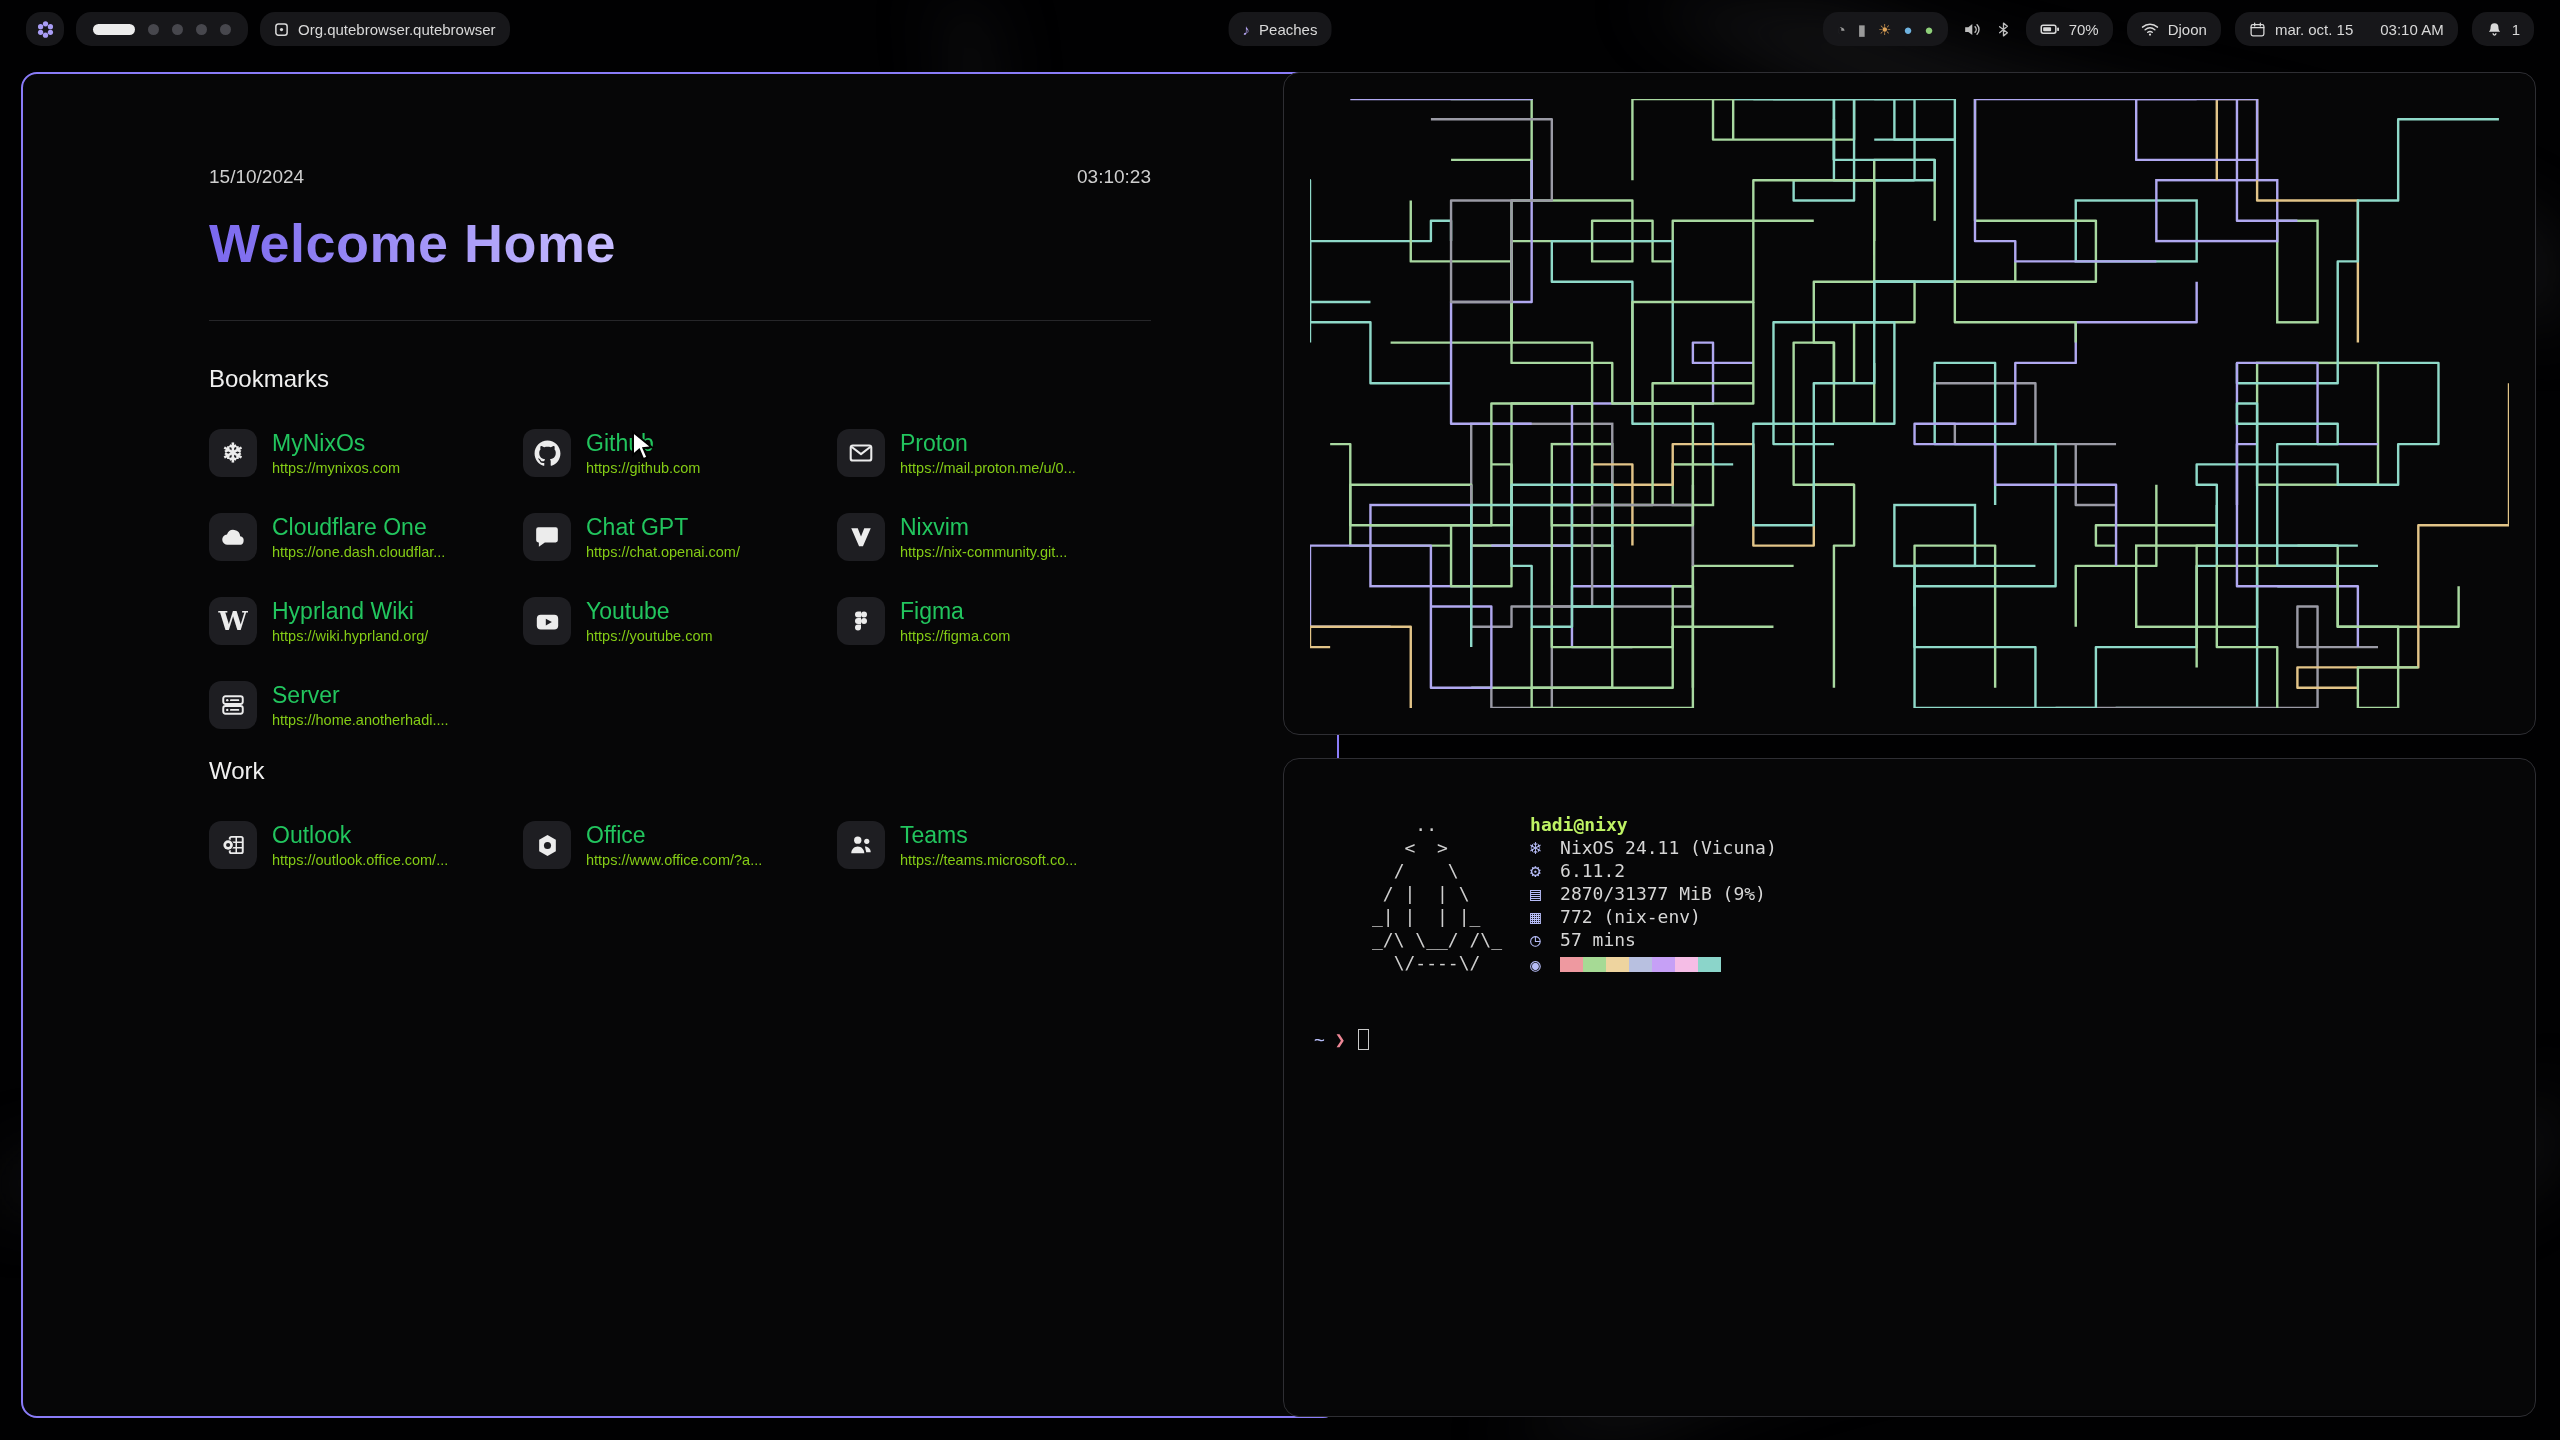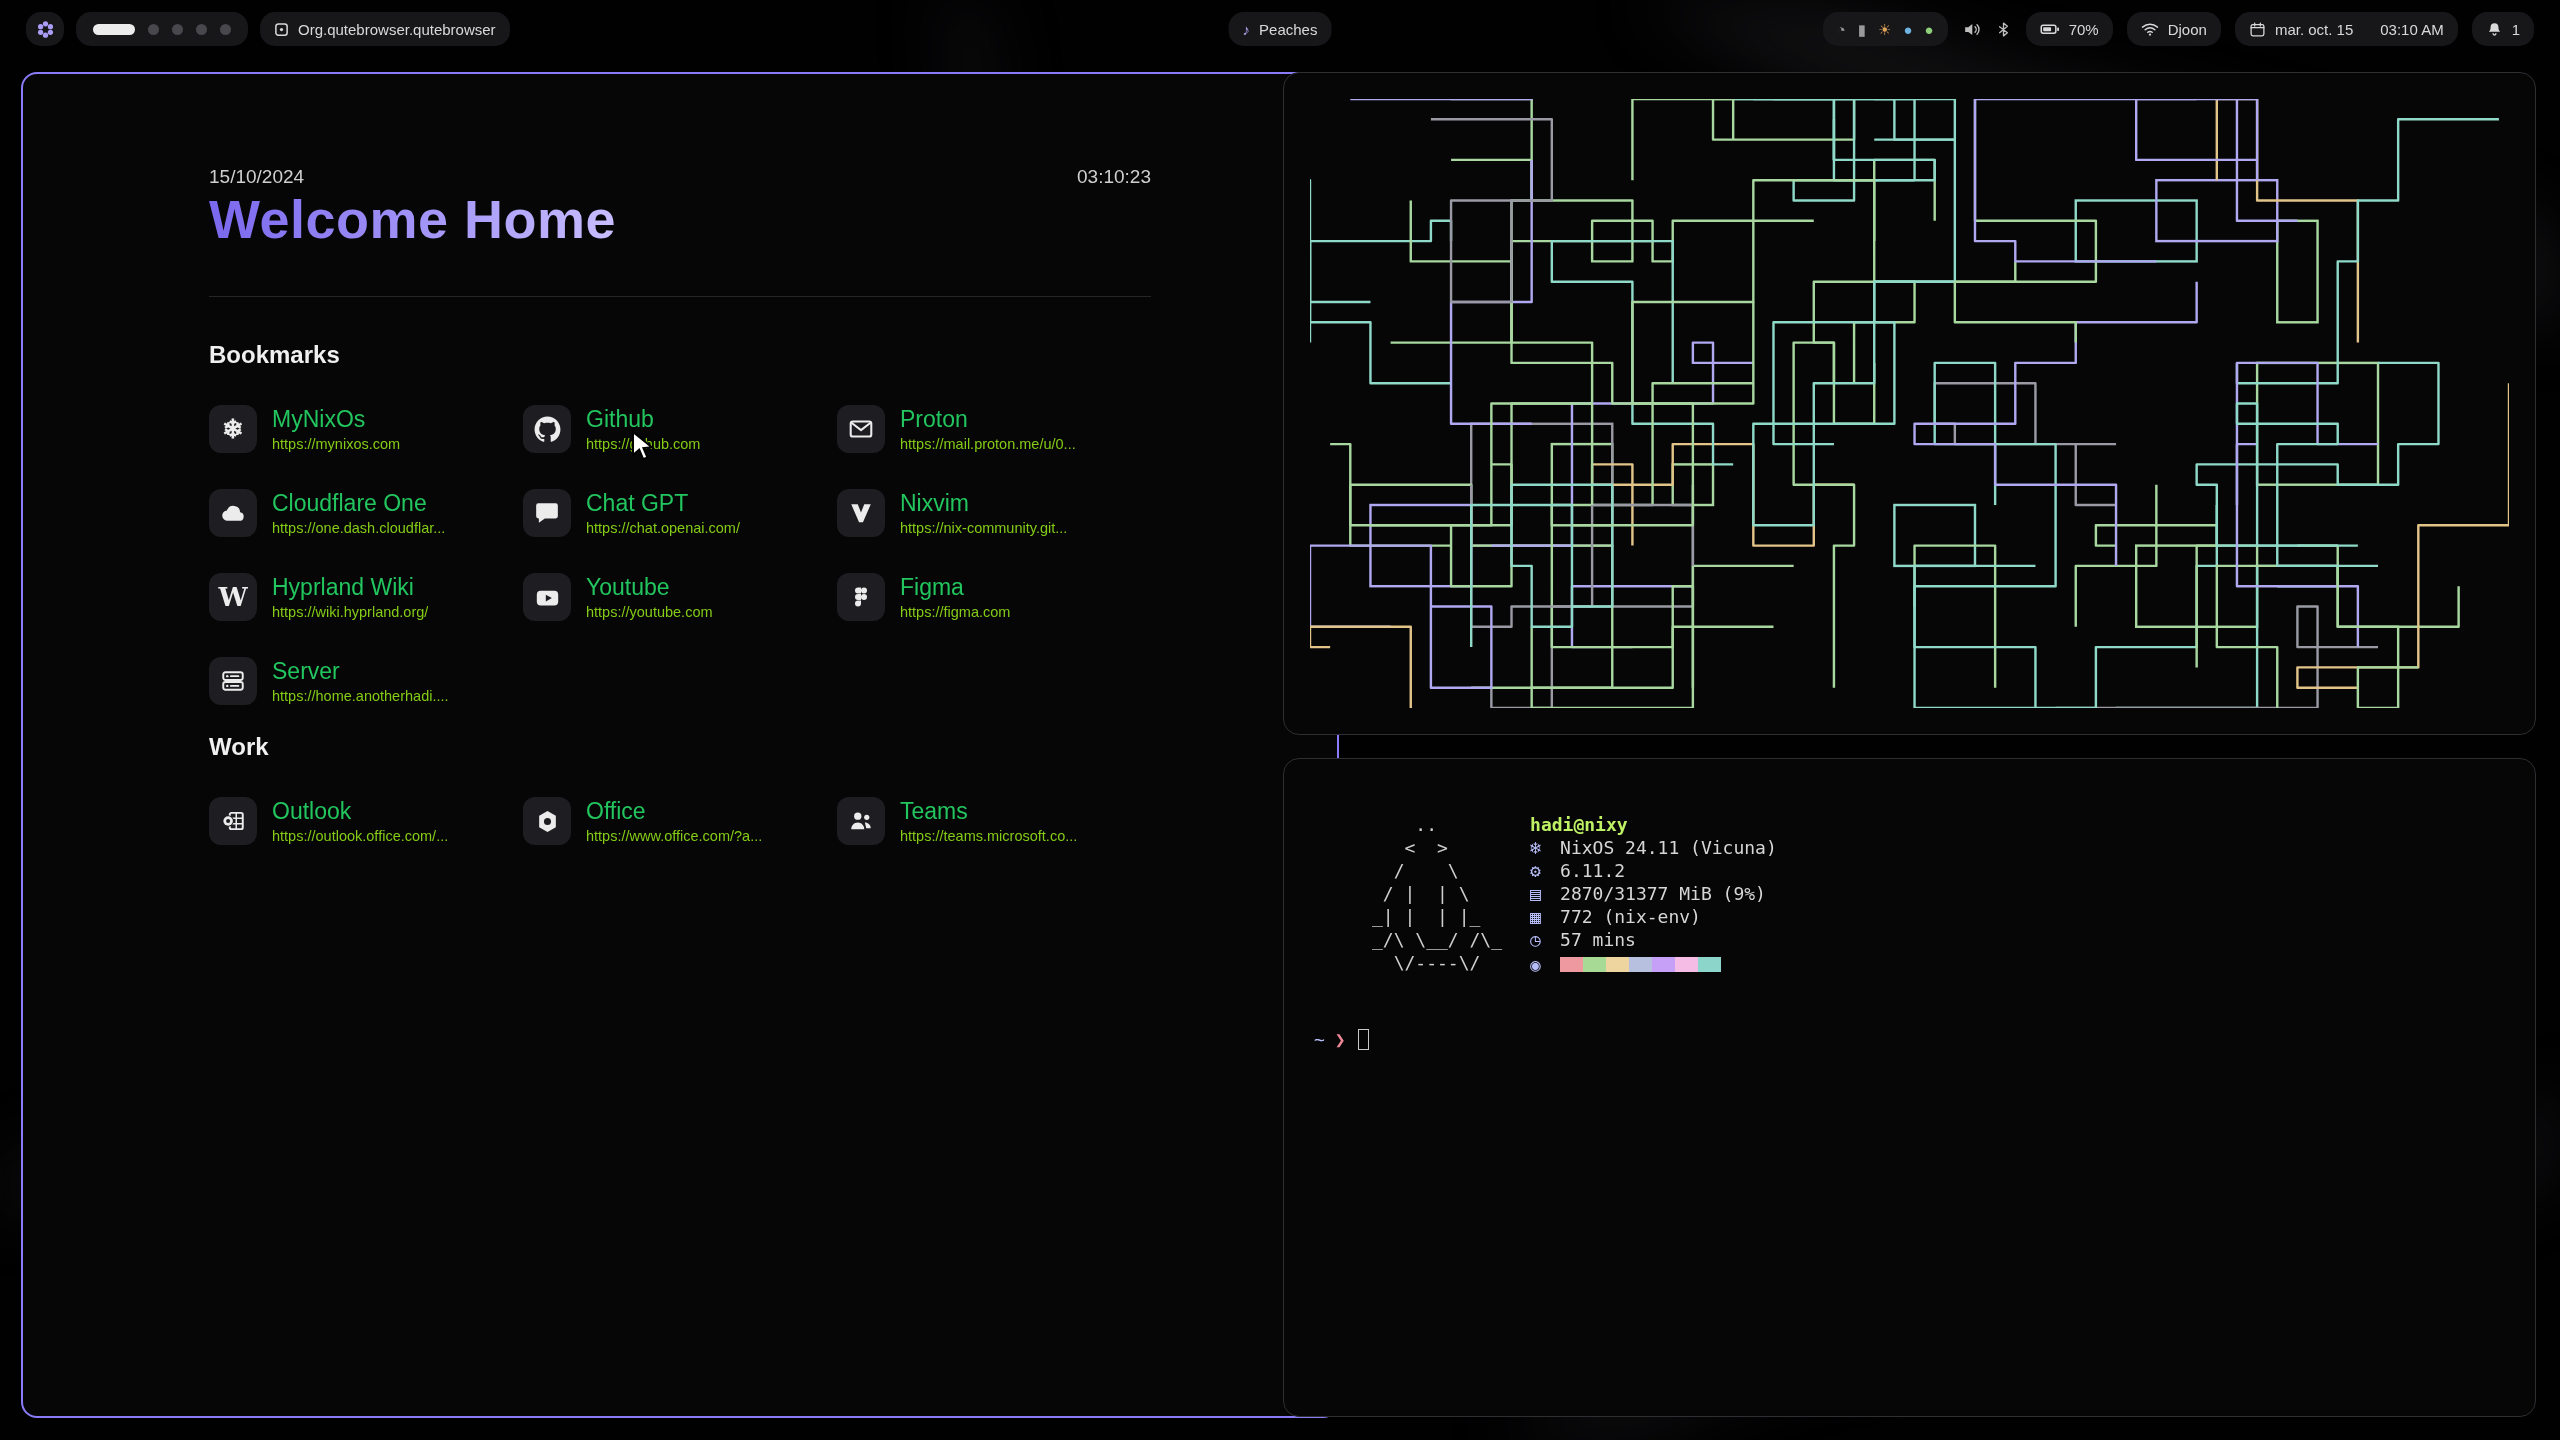--- a/index.html
+++ b/index.html
@@ -28,25 +28,25 @@
   .win-browser { left:21px; top:72px; width:1318px; height:1346px;
                  border:2.5px solid #8a7cf8; padding:92px 186px 0 186px; }
   .win-pipes { left:1283px; top:72px; width:1253px; height:663px;
                border:1.5px solid #2e2e33; padding:26px; overflow:hidden; }
   .win-term { left:1283px; top:758px; width:1253px; height:659px;
               border:1.5px solid #2e2e33; padding:54px 30px 0 30px;
               font-family:"DejaVu Sans Mono", monospace; font-size:18px; line-height:23px; color:#d6d6d6; }
 
   
   .bp-header { display:flex; justify-content:space-between; font-size:19px; color:#cfcfcf; }
-  .bp-title { font-size:54px; font-weight:700; letter-spacing:.5px;
+  .bp-title { margin-top:24px; font-size:54px; font-weight:700; letter-spacing:.5px;
               background:linear-gradient(90deg,#7a68ee,#c7bdff);
               -webkit-background-clip:text; background-clip:text; color:transparent; width:max-content; }
   .bp-divider { border:none; border-top:1px solid #262629; margin-top:46px; }
-  .bp-section { margin-top:44px; font-size:24px; font-weight:700; color:#f0f0f0; }
+  .bp-section { margin-top:44px; font-size:24px; font-weight:400; color:#f0f0f0; }
   .bm-grid { margin-top:36px; display:grid; grid-template-columns:repeat(3,1fr); row-gap:36px; }
   .bm { display:flex; align-items:center; gap:15px; cursor:default; }
   .bm-tile { width:48px; height:48px; border-radius:12px; background:#1e1e22; flex:0 0 48px;
              display:flex; align-items:center; justify-content:center; color:#ececec; }
   .bm-tile .glyph { font-size:26px; font-weight:700; }
   .bm-tile .glyph.serif { font-family:"DejaVu Serif", serif; }
   .bm-title { font-size:23px; color:#22c55e; }
   .bm-url { font-size:14.5px; color:#84cc16; margin-top:3px; max-width:230px;
             white-space:nowrap; overflow:hidden; text-overflow:ellipsis; }
 

